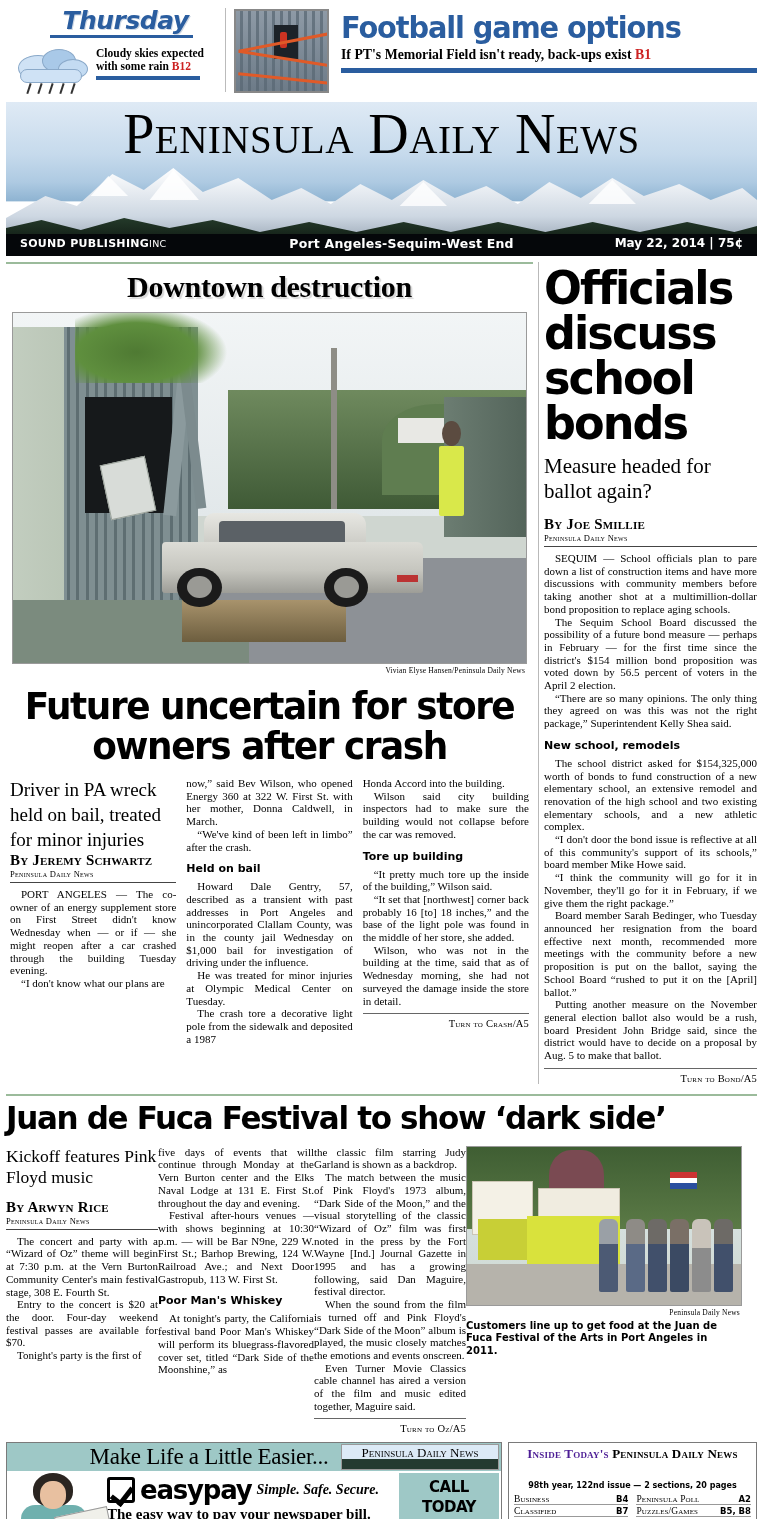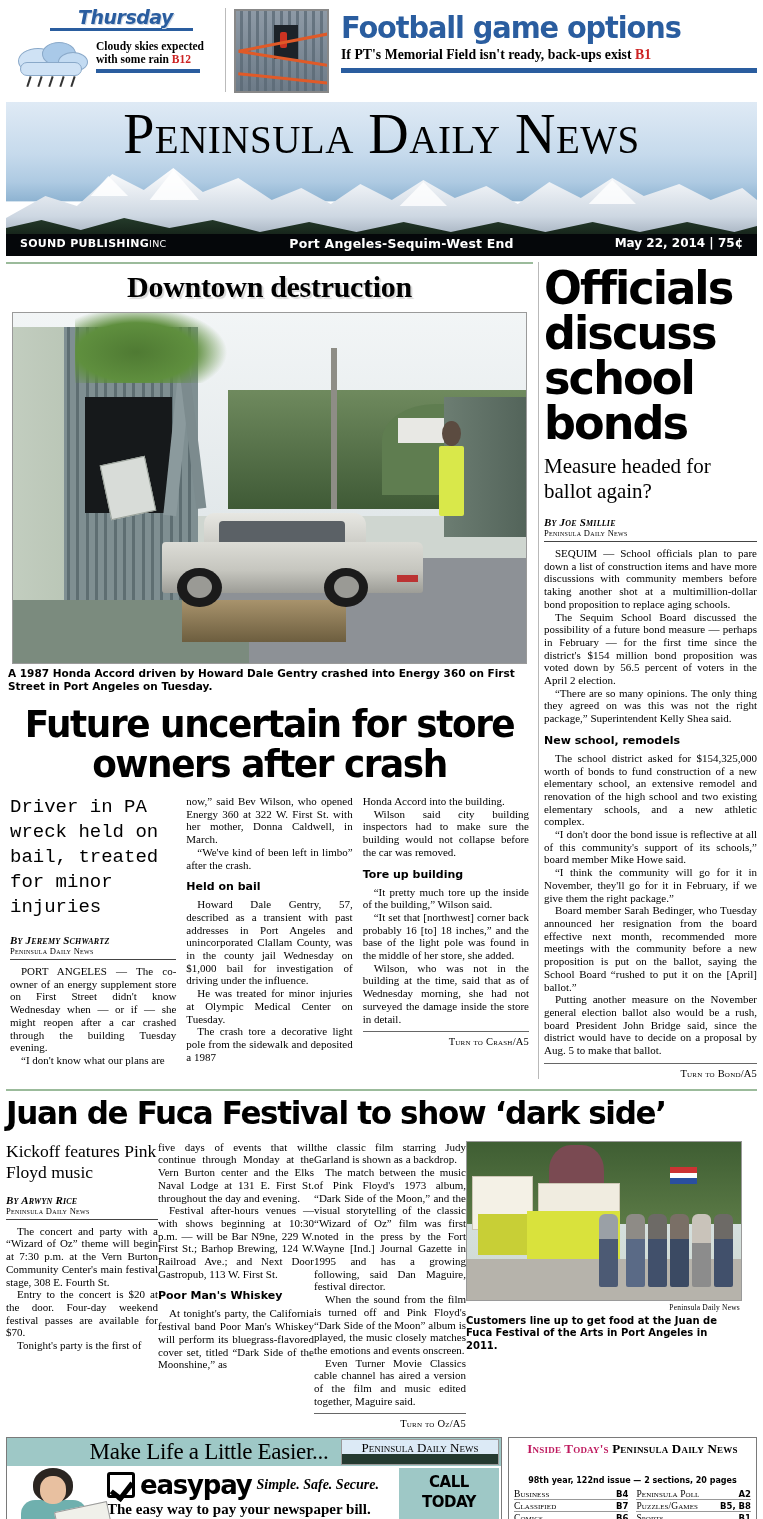--- a/index.html
+++ b/index.html
@@ -13,21 +13,21 @@
     position: relative;
   }
   .page { width:763px; height:1519px; position:relative; padding:0 6px; }
 
   
   .skybox { display:flex; height:100px; padding-top:6px; }
   .sky-weather { width:215px; position:relative; padding-left:6px; }
   .sky-day {
     font-family:"DejaVu Sans", sans-serif;
     font-style:italic; font-weight:bold;
-    font-size:19px; color:#2a5d9f; letter-spacing:-0.5px;
+    font-size:25px; color:#2a5d9f; letter-spacing:-0.5px;
     text-align:center; margin-left:18px;
     text-shadow:1px 1px 0 #cfd8e4;
   }
   .sky-day-rule { height:3px; background:#2a5d9f; margin:0 28px 0 38px; }
   .sky-wx-row { display:flex; align-items:flex-start; margin-top:5px; }
   .wx-icon { width:84px; height:52px; position:relative; flex:0 0 84px; }
   .cloud-a, .cloud-b, .cloud-c {
     position:absolute; background:#b8d4ef; border:1.5px solid #8aa9c9; border-radius:50%;
   }
   .cloud-a { width:40px; height:26px; left:6px; top:12px; background:#cfe2f5; }
@@ -191,26 +191,25 @@
 
   .hed-future {
     text-align:center; font-family:"DejaVu Sans", sans-serif; font-weight:bold;
     font-size:37px; line-height:40px; letter-spacing:-1.5px;
     margin:12px 0 10px; transform:scaleX(0.97);
   }
 
   .story-cols { display:flex; gap:10px; padding:0 4px; }
   .sc-col { width:167px; }
   .deck {
-    font-family:Liberation Mono, monospace; font-size:19px; line-height:25px;
-    margin-bottom:14px;
+    font-family:Liberation Serif, serif; font-size:19px; line-height:25px;
   }
   .byline {
     font-family:"Liberation Serif", serif; font-weight:bold;
-    font-size:11px; letter-spacing:0.2px;font-style:italic;
+    font-size:15px; letter-spacing:0.2px;
   }
   .byline-pub { font-family:"Liberation Serif", serif; font-size:8.5px; letter-spacing:0.3px; }
   .byline-rule { border-top:1px solid #444; margin:3px 0 5px; }
   p.body {
     font-family:"Liberation Serif", serif; font-size:11px; line-height:12.7px;
     text-align:justify; margin:0; text-indent:11px; hyphens:auto;
   }
   p.body.nofi { text-indent:0; }
   .subhed {
     font-family:"DejaVu Sans", sans-serif; font-weight:bold; font-size:11px;
@@ -333,21 +332,21 @@
   }
 
   .index-box {
     width:251px; height:135px; border:1px solid #7a7a7a; padding:3px 5px;
     position:relative; background:#fff;
   }
   .ix-title {
     text-align:center; font-family:"Liberation Serif", serif;
     font-size:13px; font-weight:bold; letter-spacing:0.2px;
   }
-  .ix-title .green { color:#be185d; }
+  .ix-title .green { color:#4c1d95; }
   .ix-sub {
     text-align:center; font-family:"DejaVu Sans", sans-serif;
     font-size:8px; font-weight:bold; margin-top:19px;
   }
   .ix-cols { display:flex; gap:8px; margin-top:3px; }
   .ix-col { flex:1; }
   .ix-row {
     display:flex; justify-content:space-between; align-items:baseline;
     border-bottom:1px solid #999; padding:1px 0 0;
   }
@@ -505,21 +504,21 @@
           <div class="cp-wheel1"></div>
           <div class="cp-wheel2"></div>
         </div>
         <div class="cp-officer">
             <div class="head"></div>
             <div class="vest"></div>
           </div>
         <div class="cp-tree"></div>
       </div>
 
-      <div class="photo-caption">A 1987 Honda Accord driven by Howard Dale Gentry crashed into Energy 360 on First Street in Port Angeles on Tuesday.</div>
+      <div class="photo-credit">Vivian Elyse Hansen/Peninsula Daily News</div>
 
       <div class="hed-future">Future uncertain for store owners after crash</div>
 
       <div class="story-cols">
 
         <div class="sc-col">
           <div class="deck">Driver in PA wreck held on bail, treated for minor injuries</div>
           <div class="byline" style="font-variant: small-caps;">By Jeremy Schwartz</div>
           <div class="byline-pub" style="font-variant: small-caps;">Peninsula Daily News</div>
           <div class="byline-rule"></div>

